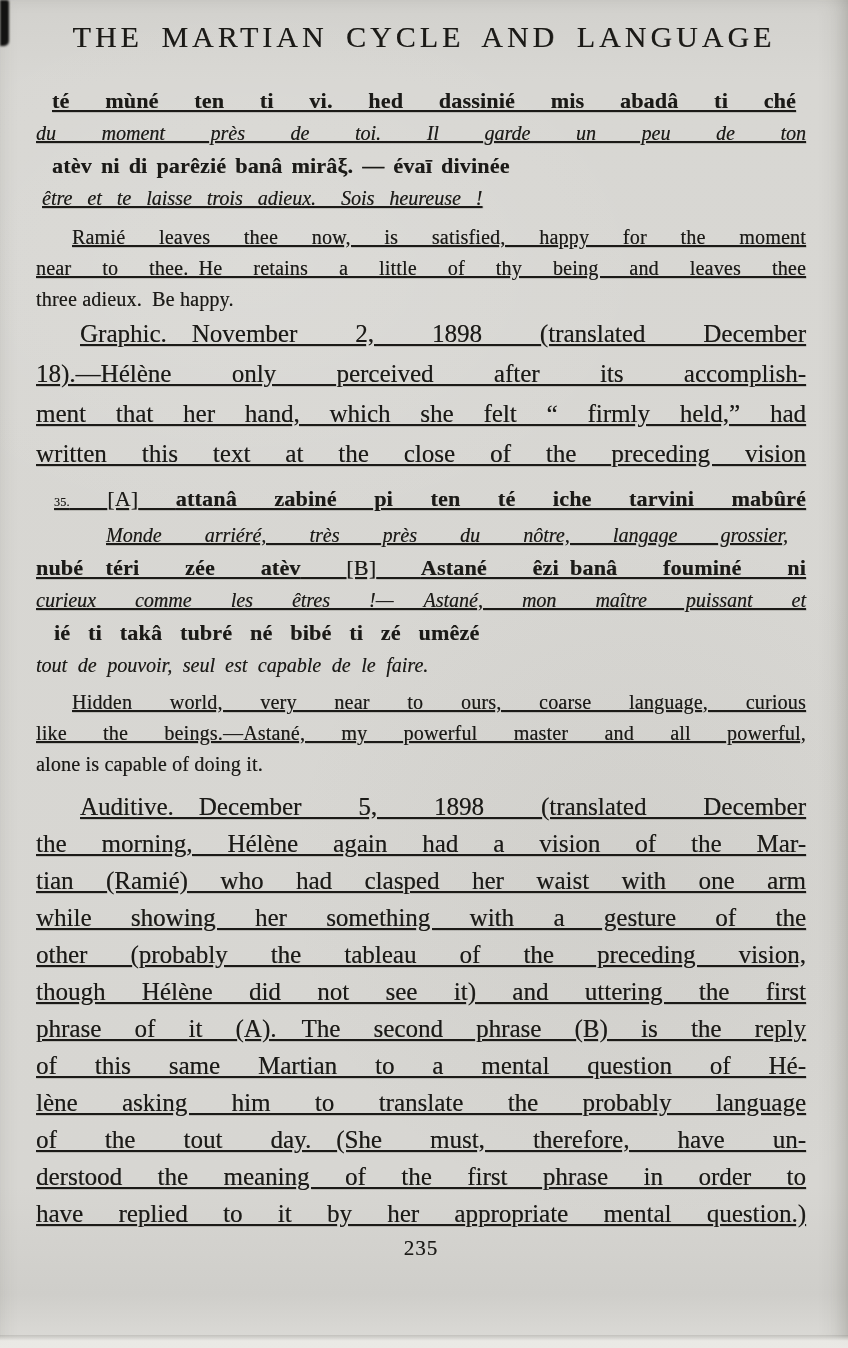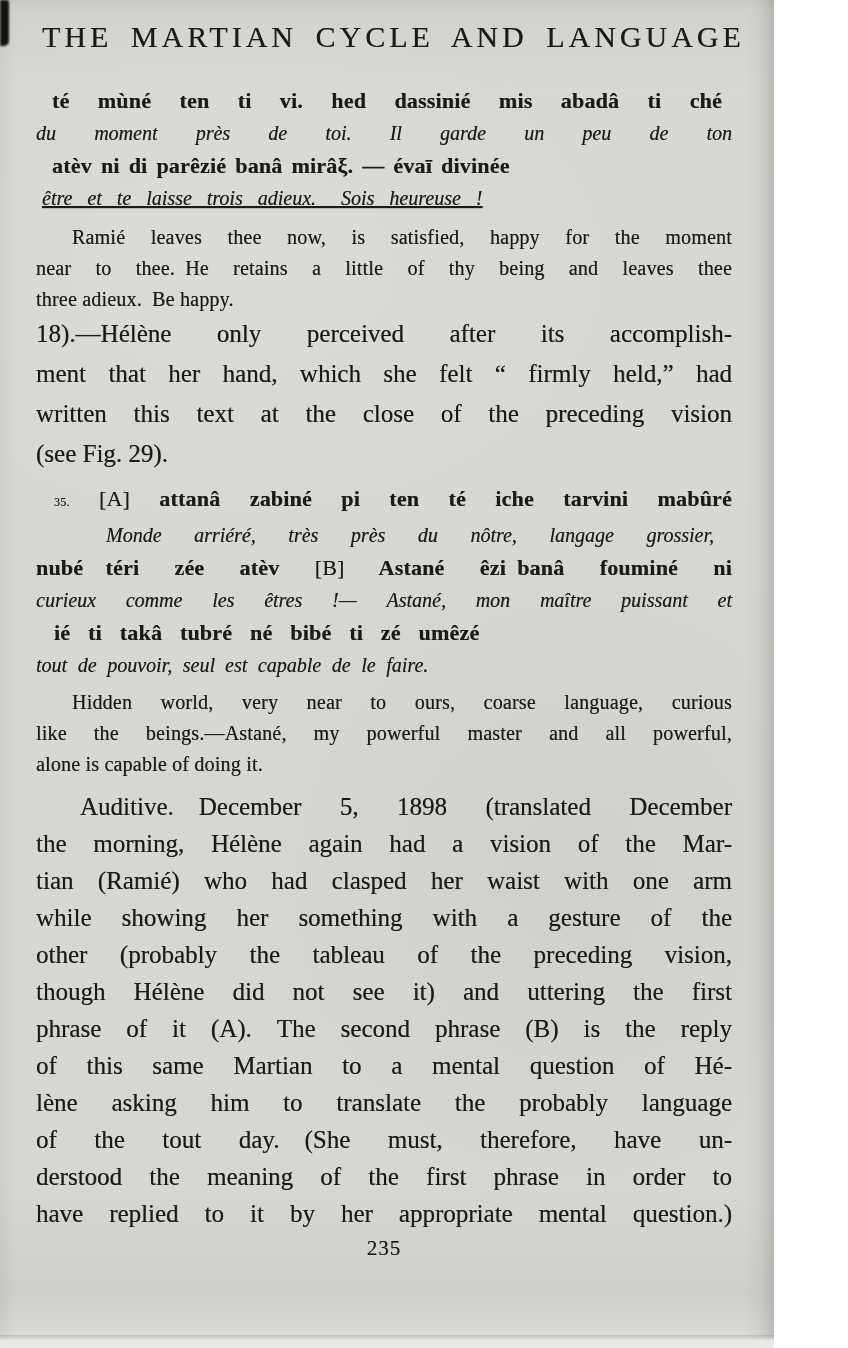--- a/index.html
+++ b/index.html
@@ -1,18 +1,18 @@
 <!DOCTYPE html>
 <html><head>
 <meta charset="utf-8">
 <style>
   html,body { margin:0; padding:0; }
   .page {
     position: relative;
-    width: 774px;
+    width: 848px;
     height: 1348px;
     box-sizing: border-box;
     padding: 16px 42px 0 36px;
     background:
       radial-gradient(ellipse 600px 400px at 30% 20%, rgba(255,255,255,0.10), rgba(255,255,255,0) 70%),
       radial-gradient(ellipse 500px 500px at 75% 65%, rgba(120,118,110,0.07), rgba(120,118,110,0) 70%),
       linear-gradient(180deg, #d2d1cd 0%, #d8d7d3 6%, #d7d6d2 88%, #cfceca 96%, #dddcd8 100%);
     box-shadow: inset -16px 0 28px -18px rgba(70,70,64,0.45), inset 10px 0 24px -20px rgba(70,70,64,0.35);
     overflow: hidden;
     font-family: "Liberation Serif", "DejaVu Serif", serif;
@@ -33,21 +33,21 @@
     margin: 2px 0 0 6px;
     font-size: 30px;
     font-weight: 500;
     line-height: 38px;
     text-align: center;
     letter-spacing: 4px;
     word-spacing: 7px;
     white-space: nowrap;
   }
   
-  .jl { text-align: justify; text-align-last: justify; }
+  .jl { text-align: justify; text-align-last: justify; text-decoration: underline; }
 
   
   .interlinear .m {
     font-weight: bold;
     font-size: 22px;
     line-height: 33px;
     letter-spacing: 0.2px;
   }
   .interlinear .g {
     font-style: italic;
@@ -104,24 +104,24 @@
     <div class="g g-left">être et te laisse trois adieux.  Sois heureuse !</div>
   </section>
 
   <section class="smallprint sp1">
     <div class="sl jl indent-sm">Ramié leaves thee now, is satisfied, happy for the moment</div>
     <div class="sl jl">near to thee. He retains a little of thy being and leaves thee</div>
     <div class="sl">three adieux. Be happy.</div>
   </section>
 
   <section class="bigprint bp1">
+    <div class="bl jl indent-bg">Graphic. November 2, 1898 (translated December</div>
     <div class="bl jl">18).—Hélène only perceived after its accomplish-</div>
     <div class="bl jl">ment that her hand, which she felt “ firmly held,” had</div>
     <div class="bl jl">written this text at the close of the preceding vision</div>
-    <div class="bl">(see Fig. 29).</div>
   </section>
 
   <section class="interlinear il2">
     <div class="m jl line1"><span class="num">35.</span> <span class="bracket">[A]</span> <span>attanâ zabiné pi ten té iche tarvini mabûré</span></div>
     <div class="g jl g-inset">Monde arriéré, très près du nôtre, langage grossier,</div>
     <div class="m jl"><span>nubé téri zée atèv</span> <span class="bracket">[B]</span> <span>Astané êzi banâ fouminé ni</span></div>
     <div class="g jl">curieux comme les êtres !—  Astané, mon maître puissant et</div>
     <div class="m m3">ié ti takâ tubré né bibé ti zé umêzé</div>
     <div class="g g3">tout de pouvoir, seul est capable de le faire.</div>
   </section>

